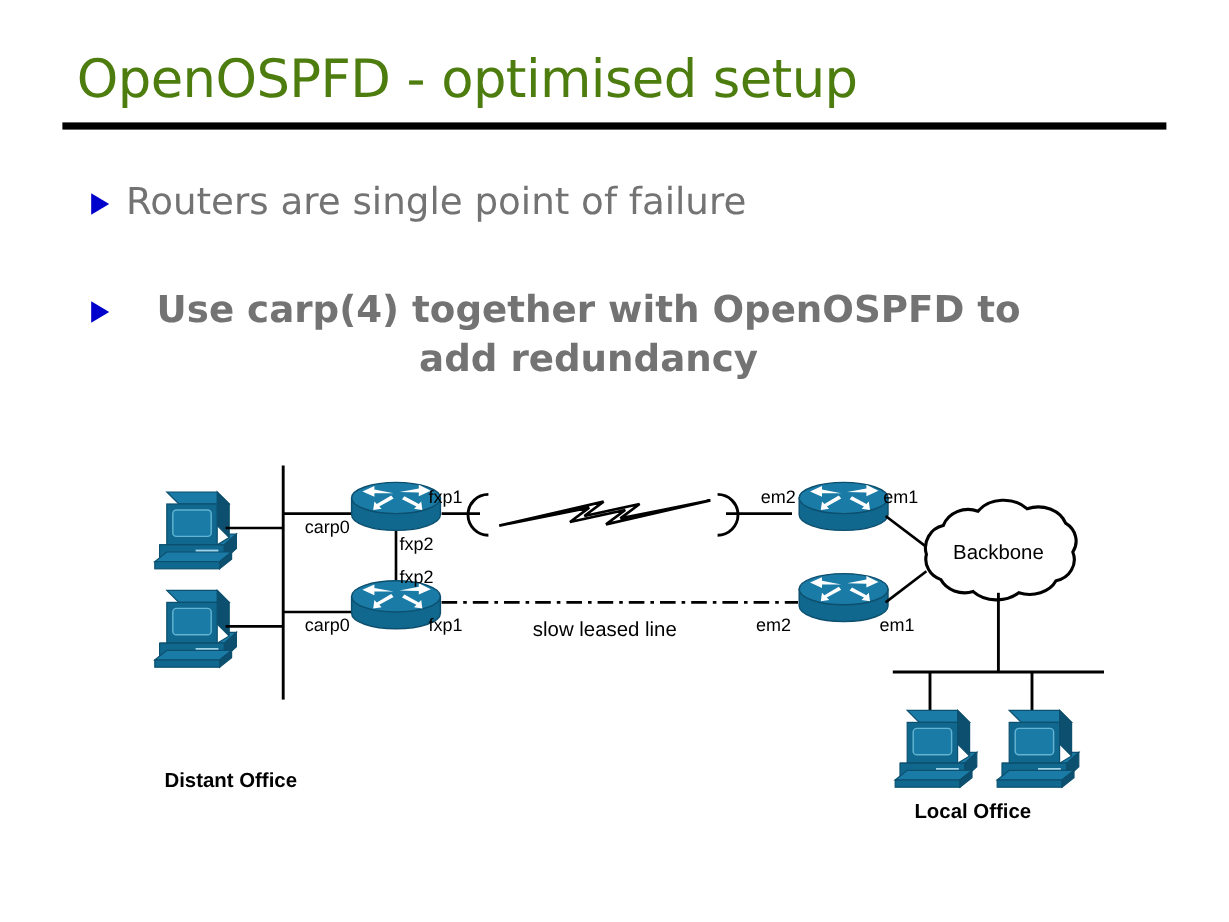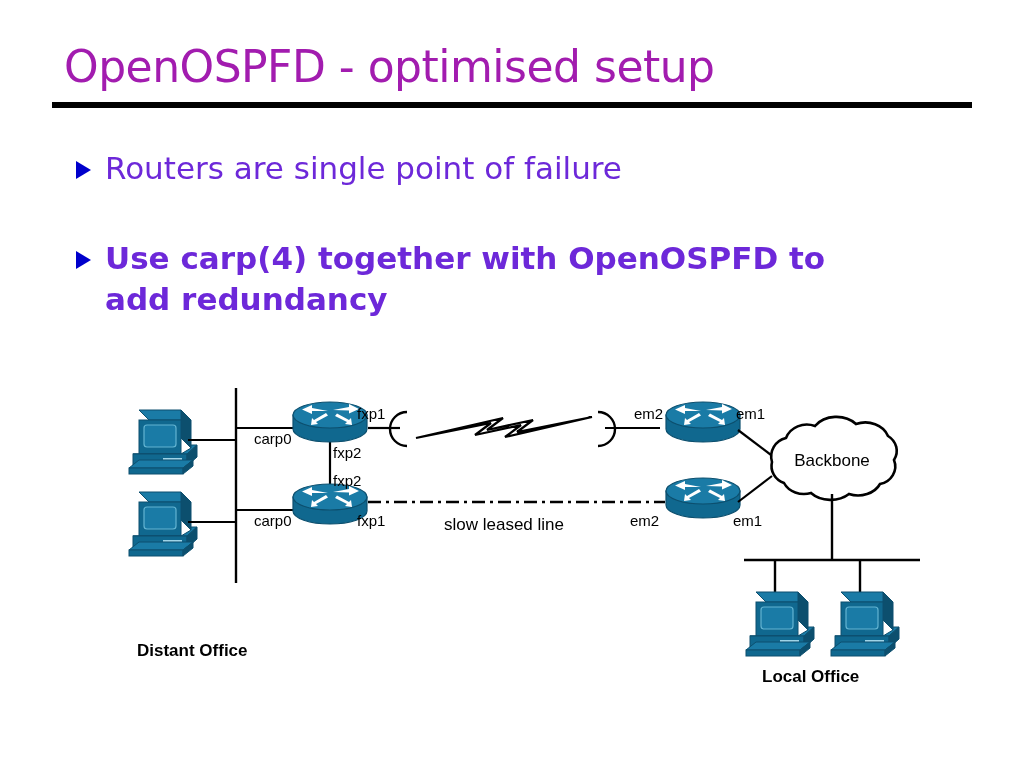--- a/index.html
+++ b/index.html
@@ -20,21 +20,21 @@
   #slide-title {
     position: absolute;
     left: 64px;
     top: 44px;
     width: 900px;
     font-family: "DejaVu Sans", sans-serif;
     font-size: 44px;
     font-weight: 400;
     letter-spacing: -0.5px;
     line-height: 1.05;
-    color: #a21caf;
+    color: #4d7c0f;
     white-space: nowrap;
   }
   #title-rule {
     position: absolute;
     left: 52px;
     top: 102px;
     width: 920px;
     height: 6px;
     background: #000000;
   }
@@ -55,21 +55,22 @@
     height: 0;
     border-left: 15px solid #0000cc;
     border-top: 9px solid transparent;
     border-bottom: 9px solid transparent;
     margin-top: 13px;
   }
   .bullet-text {
     font-family: "DejaVu Sans", sans-serif;
     font-size: 31px;
     line-height: 1.32;
-    color: #6d28d9;
+    color: #737373;
+    text-align: center;
   }
 
   
   #diagram {
     position: absolute;
     left: 0;
     top: 360px;
     width: 1024px;
     height: 360px;
   }

